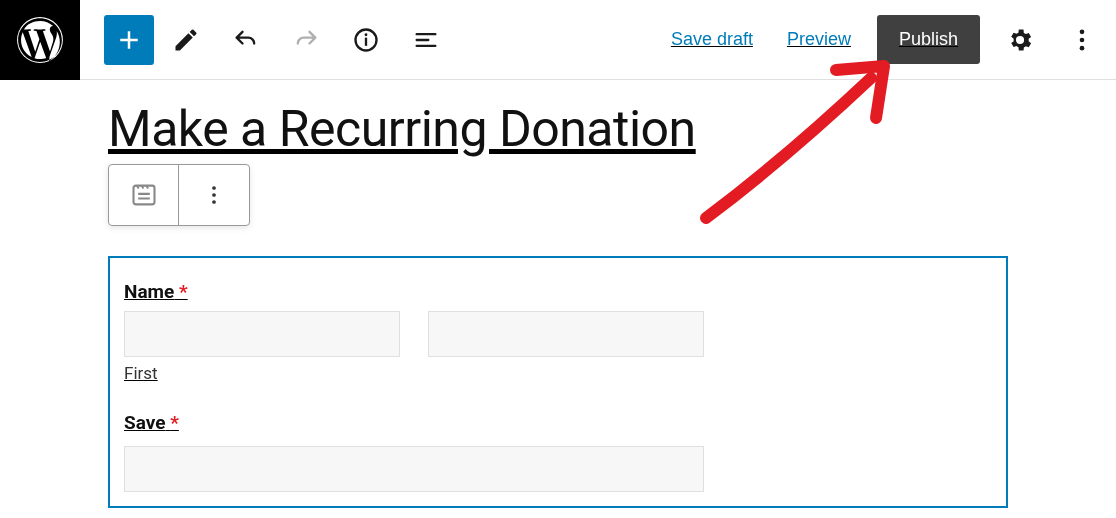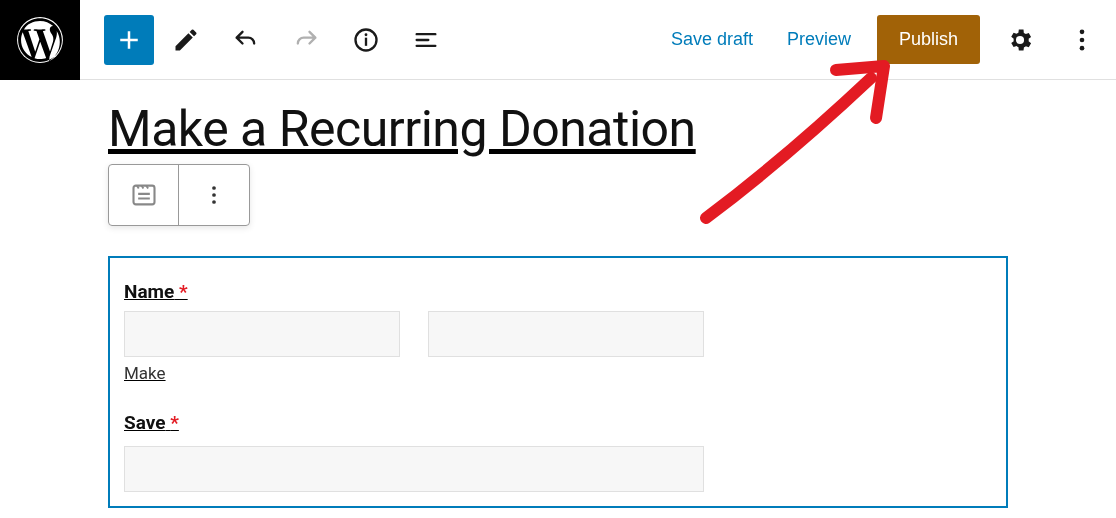--- a/index.html
+++ b/index.html
@@ -11,23 +11,23 @@
     
     .toolbar-left { display: flex; align-items: center; gap: 4px; margin-left: 24px; }
     .add-btn { width: 50px; height: 50px; background: #007cba; display: flex; align-items: center; justify-content: center; border-radius: 3px; cursor: pointer; }
     .add-btn svg { width: 30px; height: 30px; fill: #fff; }
     
     .tool-btn { width: 56px; height: 56px; display: flex; align-items: center; justify-content: center; cursor: pointer; }
     .tool-btn svg { width: 28px; height: 28px; }
     .tool-btn.disabled svg { fill: #b0b0b0; }
     .tool-btn.enabled svg { fill: #1a1a1a; }
     
-    .toolbar-right { display: flex; align-items: center; gap: 18px; margin-left: auto; }
+    .toolbar-right { display: flex; align-items: center; gap: 18px; margin-left: auto; text-decoration: underline; }
     .link-btn { color: #007cba; font-size: 18px; cursor: pointer; background: none; border: none; padding: 10px 8px; }
-    .publish-btn { background: #a16207; color: #fff; font-size: 18px; cursor: pointer; border: none; padding: 14px 22px; border-radius: 3px; }
+    .publish-btn { background: #404040; color: #fff; font-size: 18px; cursor: pointer; border: none; padding: 14px 22px; border-radius: 3px; }
     .icon-btn { width: 44px; height: 44px; display: flex; align-items: center; justify-content: center; cursor: pointer; }
     .icon-btn svg { width: 28px; height: 28px; fill: #1a1a1a; }
     
     .content { padding: 20px 108px 0 108px; text-decoration: underline; }
     .page-title { font-size: 50px; font-weight: 400; color: #111; letter-spacing: -0.5px; }
     
     .block-toolbar { display: flex; border: 1px solid #999; border-radius: 4px; width: fit-content; margin-top: 6px; box-shadow: 0 2px 6px rgba(0,0,0,0.1); }
     .block-btn { width: 70px; height: 60px; display: flex; align-items: center; justify-content: center; cursor: pointer; }
     .block-btn:first-child { border-right: 1px solid #999; }
     .block-btn svg { width: 28px; height: 28px; }
@@ -129,21 +129,21 @@
   </div>
 
   <div class="form-block">
     <label class="field-label">
       <span>Name</span>
       <span class="req">*</span>
     </label>
     <div class="name-row">
       <div class="name-col">
         <input class="field-input" type="text" style="">
-        <span class="sub-label">Make</span>
+        <span class="sub-label">First</span>
       </div>
       <div class="name-col">
         <input class="field-input" type="text" style="">
       </div>
     </div>
     <label class="field-label">
       <span>Save</span>
       <span class="req">*</span>
     </label>
     <input class="email-input" type="text" style="">

